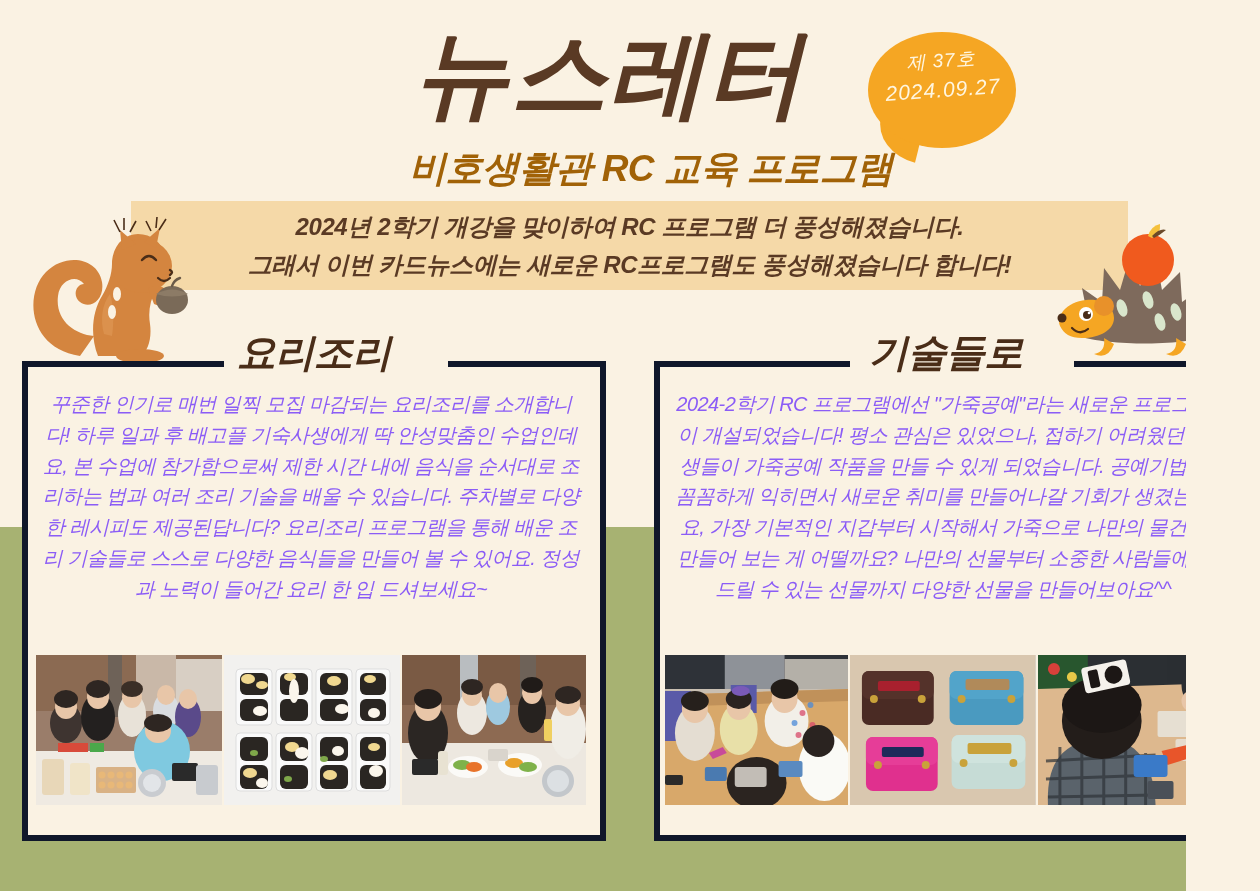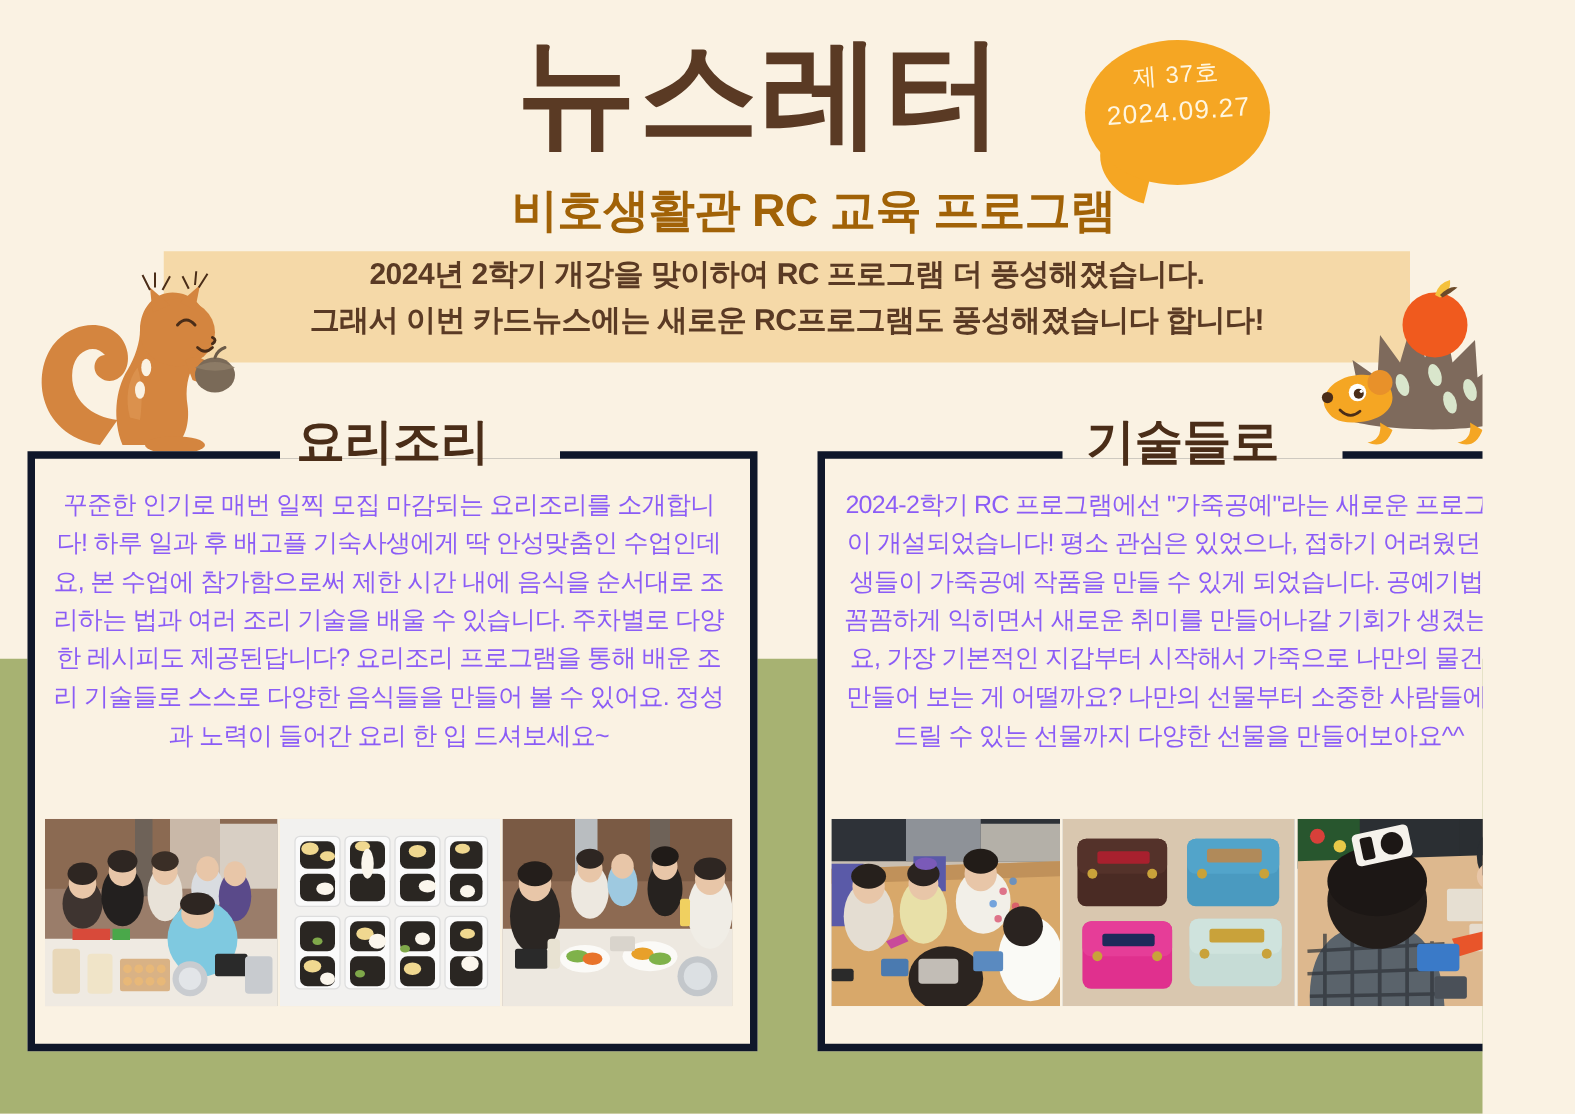--- a/index.html
+++ b/index.html
@@ -3,21 +3,21 @@
 <meta charset="utf-8">
 <style>
   * { margin:0; padding:0; box-sizing:border-box; }
   html,body{ width:1260px; height:891px; }
   body{
     font-family:"Liberation Sans","DejaVu Sans",sans-serif;
     background:#FAF2E3;
     overflow:hidden;
     position:relative;
   }
-  #root{ position:relative; width:1186px; height:891px; overflow:hidden; }
+  #root{ position:relative; width:1186px; height:891px; overflow:hidden;font-style:italic; }
 
   
   .bg-cream{ position:absolute; left:0; top:0; width:1260px; height:891px; background:#FAF2E3; }
   .bg-green{ position:absolute; left:0; top:527px; width:1260px; height:364px; background:#A7B272; }
 
   
   .header{ position:absolute; left:0; top:0; width:1260px; height:200px; }
   .title-main{
     position:absolute; left:0; top:24px; width:1260px; text-align:center;
     font-size:96px; font-weight:bold; color:#5A3A24; letter-spacing:2px;
@@ -44,21 +44,21 @@
     font-size:19px; letter-spacing:1px;
     transform:rotate(-4deg);
   }
   .bubble-text .l1{ display:block; font-size:19px; }
   .bubble-text .l2{ display:block; font-size:21px; margin-top:2px; }
 
   
   .banner{
     position:absolute; left:131px; top:201px; width:997px; height:89px;
     background:#F5D9A8;
-    display:flex; flex-direction:column; align-items:center; justify-content:flex-start;
+    display:flex; flex-direction:column; align-items:center; justify-content:center;
   }
   .banner-line{
     font-size:24px; font-weight:bold; color:#5A3A24; line-height:1.55;
     letter-spacing:-0.4px; white-space:nowrap;
   }
 
   
   .mascot{ position:absolute; }
   .squirrel{ left:20px; top:216px; width:180px; height:150px; }
   .hedgehog{ left:1048px; top:218px; width:180px; height:148px; }

